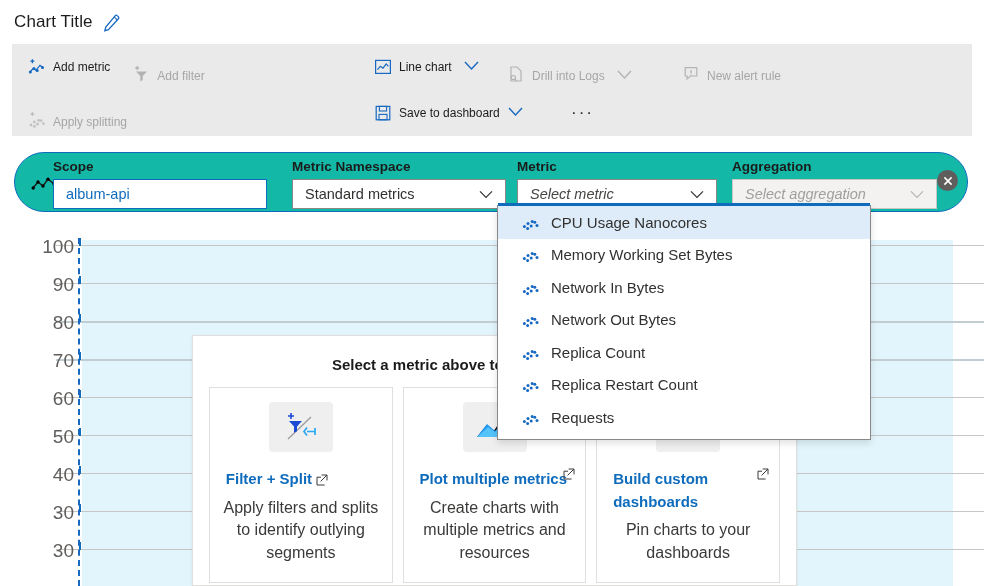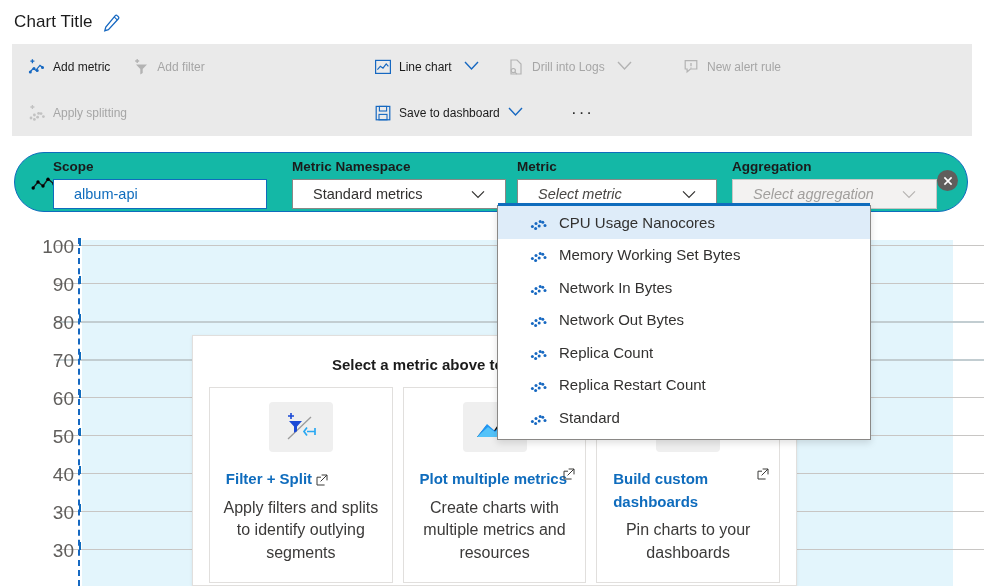--- a/index.html
+++ b/index.html
@@ -20,21 +20,21 @@
   
   #command-bar{
     position:absolute;left:12px;top:44px;width:960px;height:92px;
     background:#eaeaea;box-sizing:border-box;
   }
   .cmd-row{display:flex;align-items:center;height:46px;}
   .cmd-btn{
     display:flex;align-items:center;gap:7px;padding:0 10px;height:32px;
     font-size:12px;color:#1b1b1b;cursor:pointer;white-space:nowrap;
   }
-  .cmd-btn.disabled{color:#a6a6a6;cursor:default;}
+  .cmd-btn.disabled{color:#a6a6a6;cursor:default;align-items:flex-end;}
   .cmd-btn .chev{margin-left:4px;}
   .ico{width:18px;height:18px;flex:none;display:inline-block;}
   .ellipsis-btn{font-size:17px;letter-spacing:2px;color:#2b2b2b;padding:0 8px;height:28px;display:flex;align-items:center;cursor:pointer;}
 
   
   .slot-addmetric{margin-left:6px;}
   .slot-addfilter{margin-left:2px;}
   .slot-linechart{position:absolute;left:352px;top:7px;}
   .slot-drill{position:absolute;left:485px;top:7px;}
   .slot-alert{position:absolute;left:660px;top:7px;}
@@ -45,21 +45,21 @@
   
   #selector-pill{
     position:absolute;left:14px;top:152px;width:954px;height:60px;
     border:1.6px solid #0f6cbd;border-radius:30px;background:#14b8a6;box-sizing:border-box;
   }
   #selector-glyph{position:absolute;left:16px;top:22px;width:26px;height:18px;}
   .field{position:absolute;top:5px;}
   .field-label{font-size:13.5px;font-weight:bold;color:#1b1b1b;margin-bottom:3px;height:18px;line-height:18px;}
   .field-box{
     height:30px;border:1px solid #8a8886;background:#fff;box-sizing:border-box;
-    display:flex;align-items:center;padding:0 20px;font-size:14.5px;color:#323130;
+    display:flex;align-items:center;padding:0 12px;font-size:14.5px;color:#323130;
   }
   .field-box.readonly{background:#f3f2f1;border-color:#c8c6c4;color:#a19f9d;font-style:italic;}
   .field-box .val{flex:1;overflow:hidden;white-space:nowrap;}
   .field-box.placeholder .val{font-style:italic;color:#484644;}
   .field-box.scope-input{border:1px solid #0f6cbd;}
   .field-box.scope-input .val{color:#0f6cbd;}
   .field-chev{margin-left:6px;flex:none;}
 
   #fld-scope{left:38px;width:214px;}
   #fld-namespace{left:277px;width:214px;}
@@ -104,21 +104,21 @@
   .ecard-desc{font-size:16px;color:#3b3a39;text-align:center;line-height:1.42;padding:0 10px;margin-top:6px;}
 
   
   #metric-dropdown{
     position:absolute;left:497px;top:205px;width:374px;height:235px;
     background:#fff;border:1px solid #8a8886;box-sizing:border-box;z-index:50;
     box-shadow:0 3px 7px rgba(0,0,0,.13);
   }
   #metric-dropdown .dd-top{position:absolute;left:0;top:-3px;width:372px;height:3px;background:#0f6cbd;}
   .dd-item{
-    height:32.5px;display:flex;align-items:center;gap:12px;padding-left:32px;
+    height:32.5px;display:flex;align-items:center;gap:12px;padding-left:24px;
     font-size:15px;color:#323130;cursor:pointer;box-sizing:border-box;
   }
   .dd-item.selected{background:#deecf9;}
   .dd-ico{width:17px;height:17px;flex:none;}
 </style>
 </head>
 <body>
 
 <div id="chart-title-bar">
   <span id="chart-title-text">Chart Title</span>
@@ -503,15 +503,15 @@
             <circle cx="2.4" cy="12.6" r="1.5"></circle>
             <circle cx="6" cy="9.4" r="1.5"></circle>
             <circle cx="9.2" cy="12" r="1.5"></circle>
             <circle cx="12.8" cy="8.2" r="1.5"></circle>
             <circle cx="5.6" cy="14.6" r="1.5"></circle>
             <circle cx="10.2" cy="7.6" r="1.5"></circle>
             <circle cx="15" cy="11.6" r="1.5"></circle>
           </g>
         </svg>
     </span>
-    <span>Standard</span>
+    <span>Requests</span>
   </div>
 </div>
 
 </body></html>

